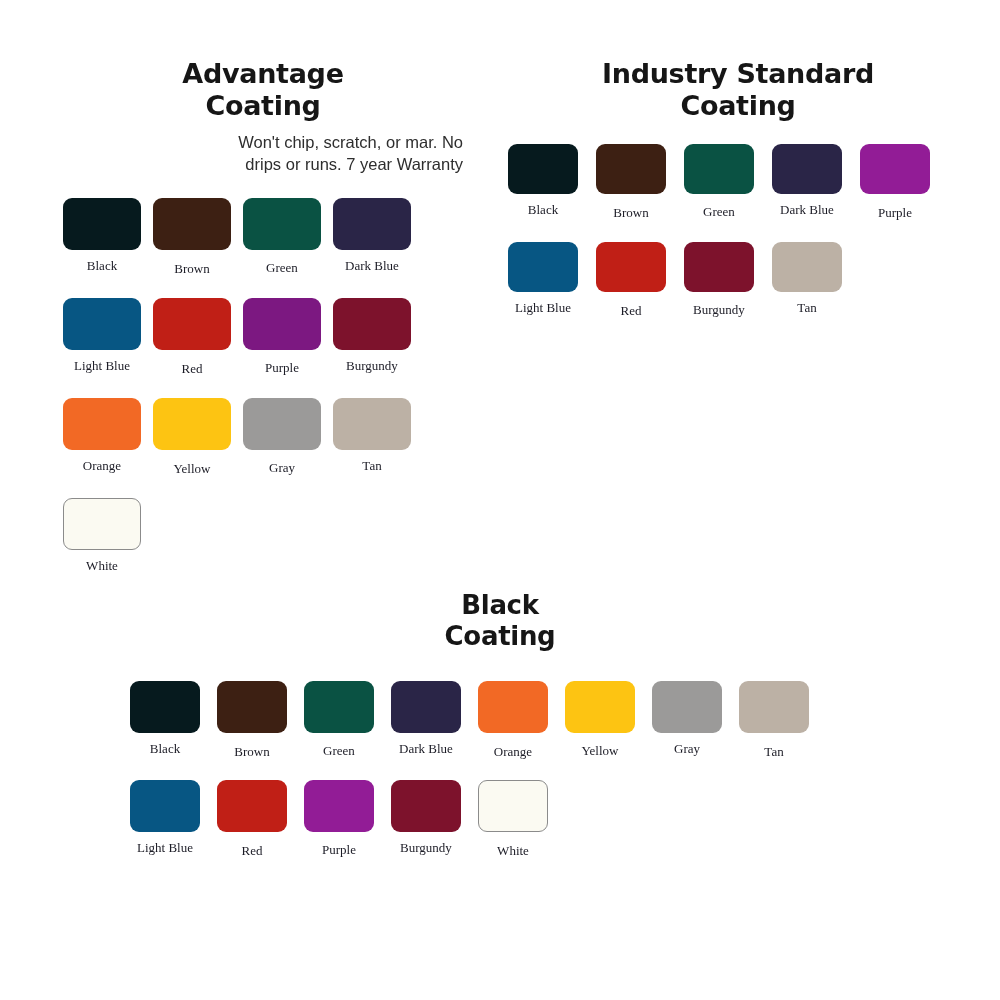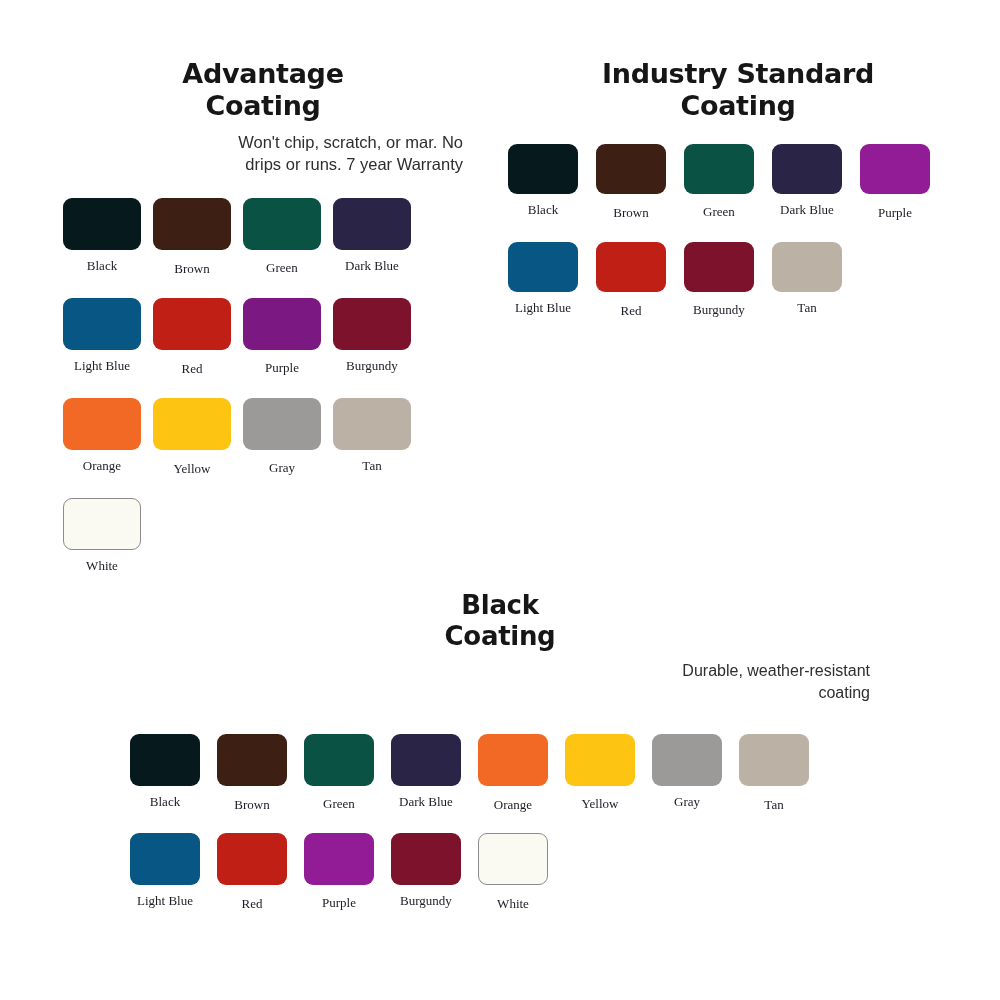--- a/index.html
+++ b/index.html
@@ -239,22 +239,20 @@
           </div>
         </div>
       </div>
   </section>
 
 </div>
 
 <section class="panel-powder">
   <h2 class="panel-title">Black
 Coating</h2>
-  <p class="panel-subtitle">Durable, weather-resistant
-coating</p>
   <div class="swatch-rows">
       <div class="swatch-row">
         <div class="swatch-cell">
           <span class="swatch-chip" style="background: rgb(6, 26, 30);"></span>
           <span class="swatch-label">Black</span>
         </div>
         <div class="swatch-cell">
           <span class="swatch-chip" style="background: rgb(61, 32, 19);"></span>
           <span class="swatch-label nudge-up">Brown</span>
         </div>

